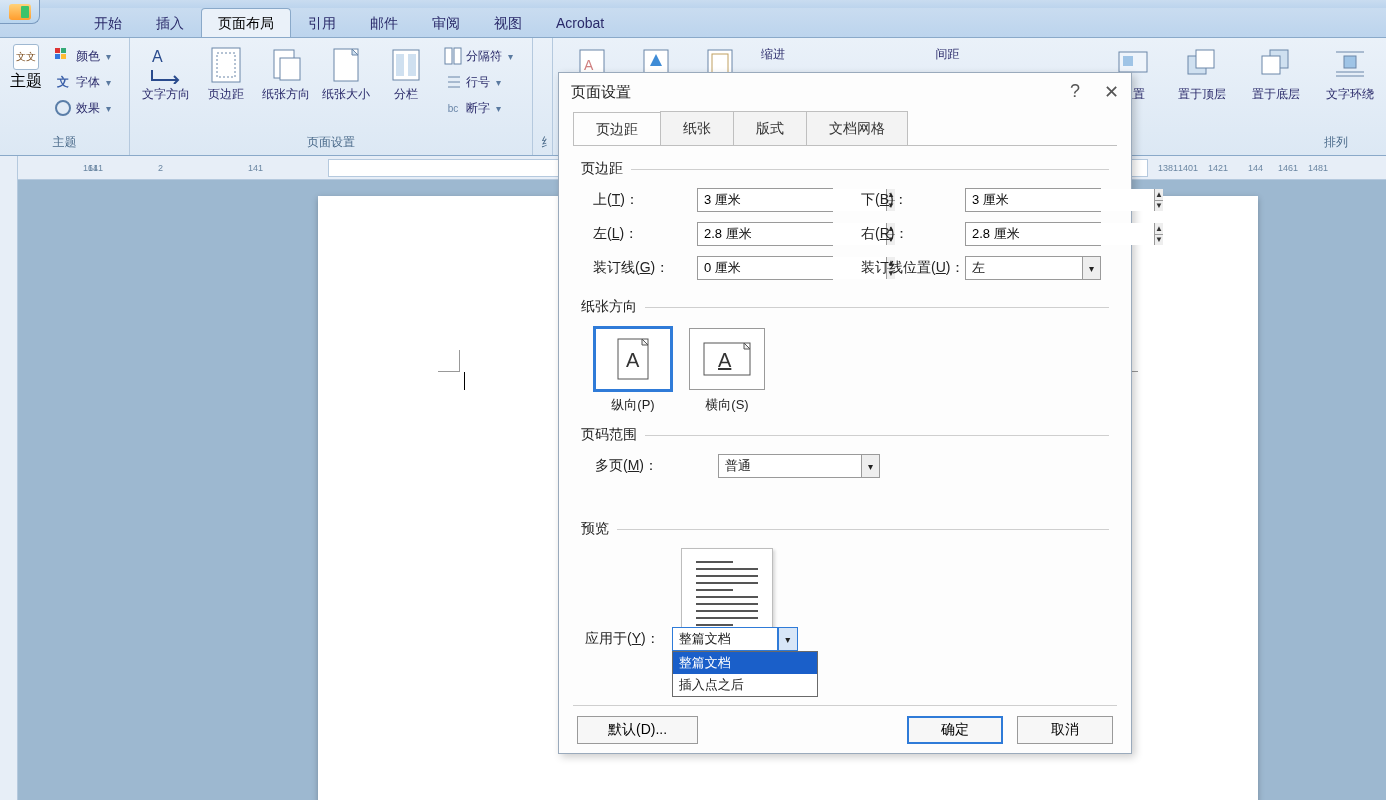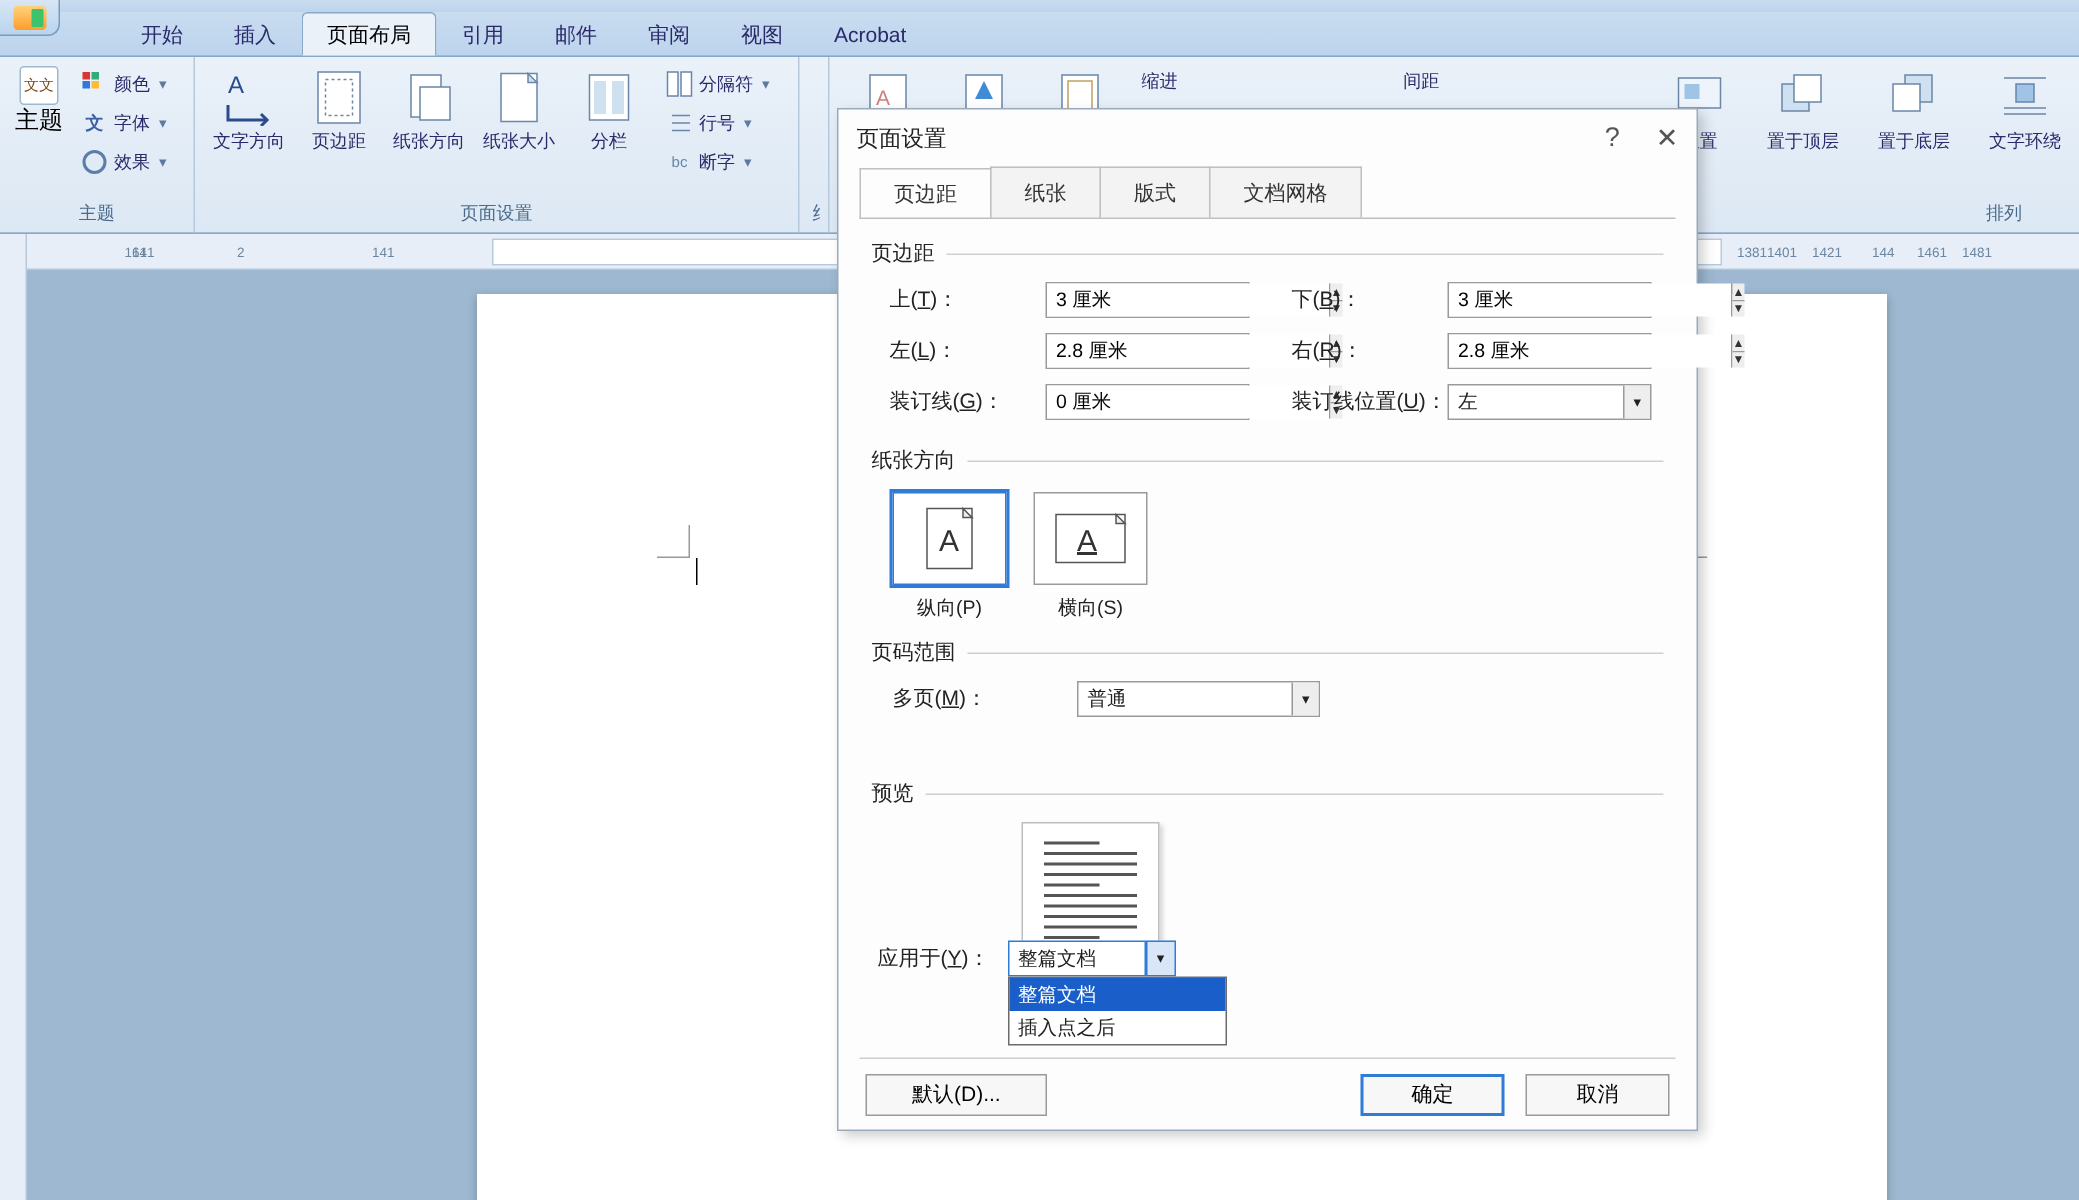--- a/index.html
+++ b/index.html
@@ -138,21 +138,21 @@
   .combo .arrow { width:18px; border-left:1px solid #9a9a9a; background:#eee; display:flex; align-items:center; justify-content:center; font-size:10px; cursor:pointer;}
 
   .orient-row { display:flex; gap:18px; padding: 2px 0 0 14px; }
   .orient-btn { width:76px; display:flex; flex-direction:column; align-items:center; gap:6px; cursor:pointer; }
   .orient-frame { width:76px; height:62px; border:1px solid #9a9a9a; background:#fff; display:flex; align-items:center; justify-content:center;}
   .orient-btn.selected .orient-frame { outline:2px solid #2f7bd8; border-color:#2f7bd8; }
   .orient-txt { font-size:13px; }
 
   .apply-row { display:flex; align-items:center; gap:12px; padding-left:4px; position:absolute; bottom:54px; }
   .apply-combo {
-    display:flex; height:24px; width:112px; position:relative;
+    display:flex; height:24px; width:126px; position:relative;
   }
   .apply-combo .val { flex:1; border:1px solid #2f7bd8; padding:2px 6px; font-size:13px; background:#fff; }
   .apply-combo .arrow { width:20px; border:1px solid #2f7bd8; border-left:1px solid #2f7bd8; background:#d8e6f7; display:flex; align-items:center; justify-content:center; font-size:10px; cursor:pointer;}
   .apply-dd {
     position:absolute; left:0; top:24px; width:146px; border:1px solid #6a6a6a; background:#fff; z-index:10;
   }
   .apply-dd .opt { padding:2px 6px; font-size:13px; cursor:pointer; }
   .apply-dd .opt.sel { background:#1a5fc9; color:#fff; }
 
   .preview-box {

